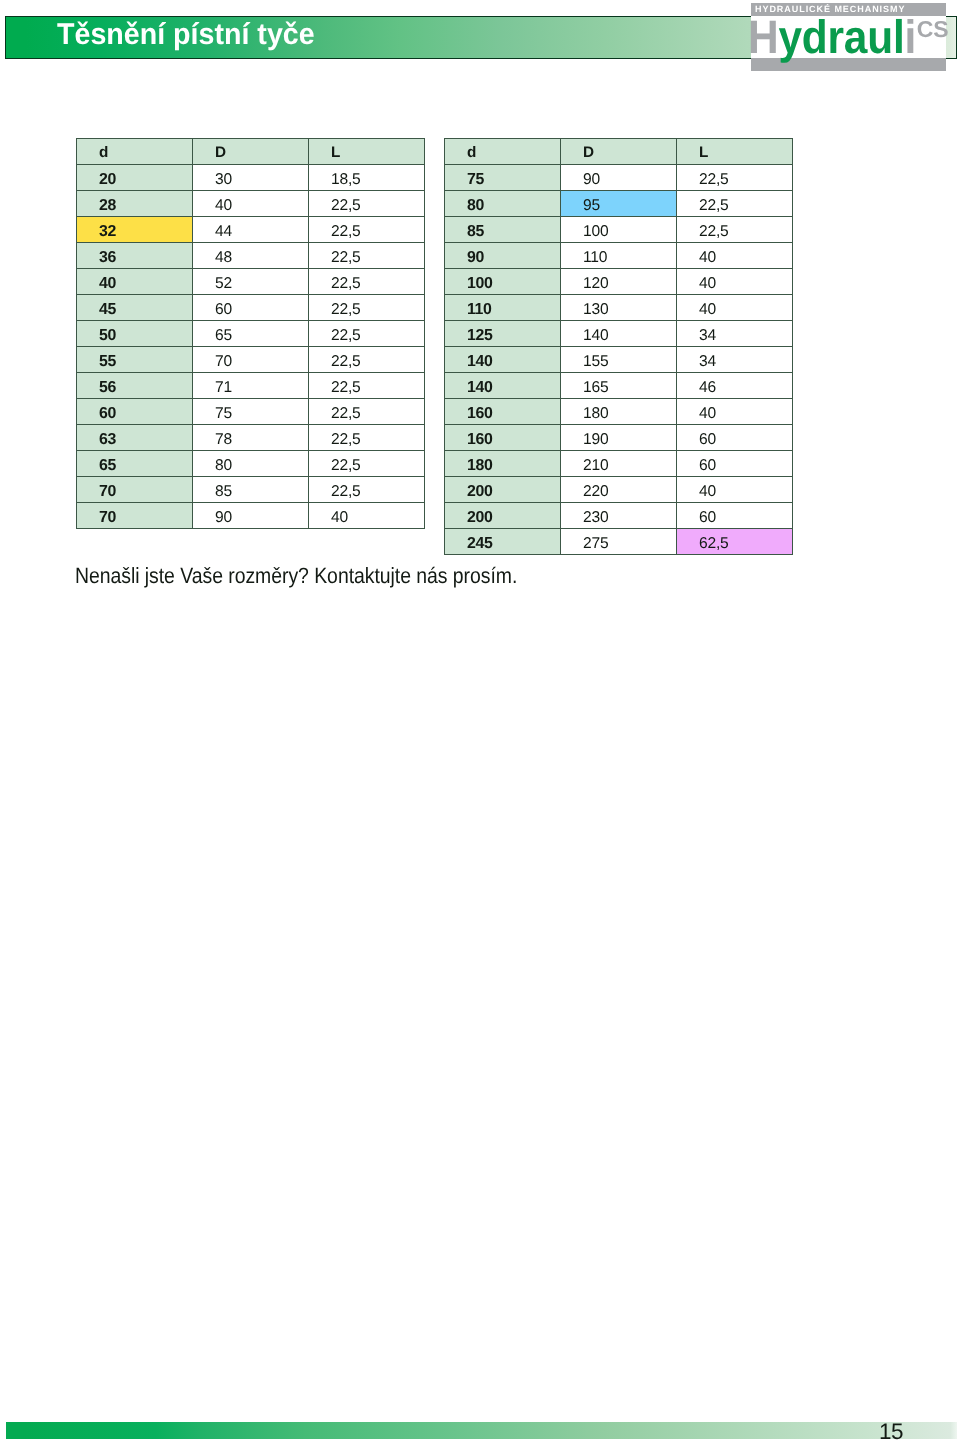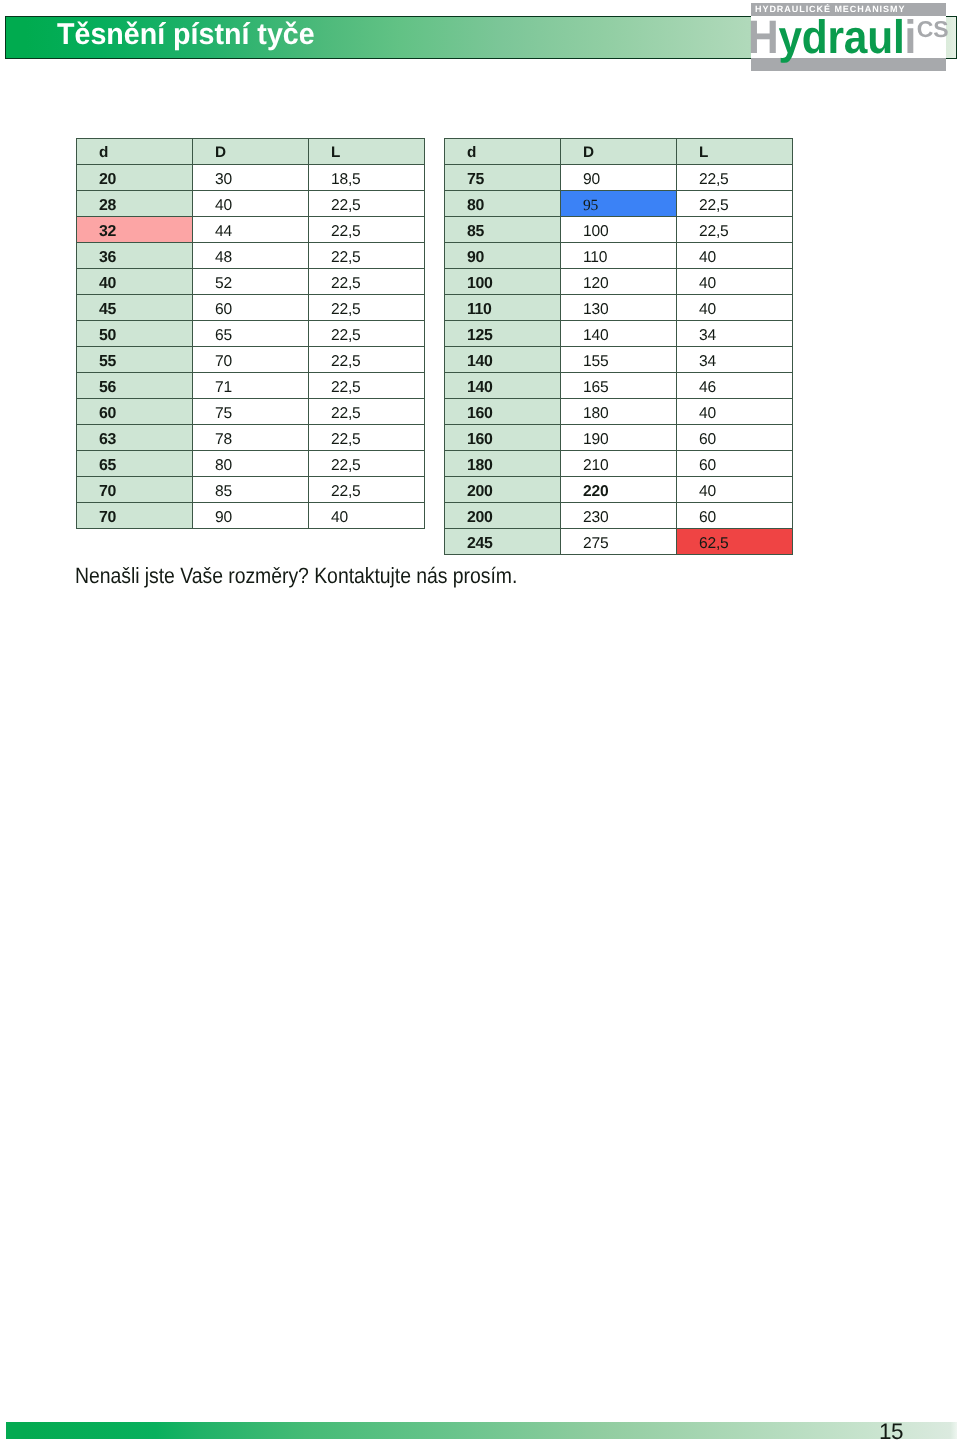--- a/index.html
+++ b/index.html
@@ -101,21 +101,21 @@
             <span>28</span>
           </td>
           <td class="c1" style="border-color: rgb(60, 87, 70); color: rgb(19, 26, 20); background: rgb(255, 255, 255);">
             <span>40</span>
           </td>
           <td class="c2" style="border-color: rgb(60, 87, 70); color: rgb(19, 26, 20); background: rgb(255, 255, 255);">
             <span>22,5</span>
           </td>
         </tr>
         <tr>
-          <td class="c0" style="border-color: rgb(60, 87, 70); color: rgb(19, 26, 20); background: #fca5a5;">
+          <td class="c0" style="border-color: rgb(60, 87, 70); color: rgb(19, 26, 20); background: #fde047;">
             <span>32</span>
           </td>
           <td class="c1" style="border-color: rgb(60, 87, 70); color: rgb(19, 26, 20); background: rgb(255, 255, 255);">
             <span>44</span>
           </td>
           <td class="c2" style="border-color: rgb(60, 87, 70); color: rgb(19, 26, 20); background: rgb(255, 255, 255);">
             <span>22,5</span>
           </td>
         </tr>
         <tr>
@@ -270,21 +270,21 @@
             <span>90</span>
           </td>
           <td class="c2" style="border-color: rgb(60, 87, 70); color: rgb(19, 26, 20); background: rgb(255, 255, 255);">
             <span>22,5</span>
           </td>
         </tr>
         <tr>
           <td class="c0" style="border-color: rgb(60, 87, 70); color: rgb(19, 26, 20); background: rgb(206, 229, 212);">
             <span>80</span>
           </td>
-          <td class="c1" style="border-color: rgb(60, 87, 70); color: rgb(19, 26, 20); background: #3b82f6; font-family: Liberation Serif, serif;">
+          <td class="c1" style="border-color: rgb(60, 87, 70); color: rgb(19, 26, 20); background: #7dd3fc;">
             <span>95</span>
           </td>
           <td class="c2" style="border-color: rgb(60, 87, 70); color: rgb(19, 26, 20); background: rgb(255, 255, 255);">
             <span>22,5</span>
           </td>
         </tr>
         <tr>
           <td class="c0" style="border-color: rgb(60, 87, 70); color: rgb(19, 26, 20); background: rgb(206, 229, 212);">
             <span>85</span>
           </td>
@@ -391,21 +391,21 @@
             <span>210</span>
           </td>
           <td class="c2" style="border-color: rgb(60, 87, 70); color: rgb(19, 26, 20); background: rgb(255, 255, 255);">
             <span>60</span>
           </td>
         </tr>
         <tr>
           <td class="c0" style="border-color: rgb(60, 87, 70); color: rgb(19, 26, 20); background: rgb(206, 229, 212);">
             <span>200</span>
           </td>
-          <td class="c1" style="border-color: rgb(60, 87, 70); color: rgb(19, 26, 20); background: rgb(255, 255, 255); font-weight: bold;">
+          <td class="c1" style="border-color: rgb(60, 87, 70); color: rgb(19, 26, 20); background: rgb(255, 255, 255);">
             <span>220</span>
           </td>
           <td class="c2" style="border-color: rgb(60, 87, 70); color: rgb(19, 26, 20); background: rgb(255, 255, 255);">
             <span>40</span>
           </td>
         </tr>
         <tr>
           <td class="c0" style="border-color: rgb(60, 87, 70); color: rgb(19, 26, 20); background: rgb(206, 229, 212);">
             <span>200</span>
           </td>
@@ -416,21 +416,21 @@
             <span>60</span>
           </td>
         </tr>
         <tr>
           <td class="c0" style="border-color: rgb(60, 87, 70); color: rgb(19, 26, 20); background: rgb(206, 229, 212);">
             <span>245</span>
           </td>
           <td class="c1" style="border-color: rgb(60, 87, 70); color: rgb(19, 26, 20); background: rgb(255, 255, 255);">
             <span>275</span>
           </td>
-          <td class="c2" style="border-color: rgb(60, 87, 70); color: rgb(19, 26, 20); background: #ef4444;">
+          <td class="c2" style="border-color: rgb(60, 87, 70); color: rgb(19, 26, 20); background: #f0abfc;">
             <span>62,5</span>
           </td>
         </tr>
       </tbody>
   </table>
 
   <div class="note">Nenašli jste Vaše rozměry? Kontaktujte nás prosím.</div>
 
   <div class="footer-bar" style="background: linear-gradient(to right, rgb(4, 170, 81) 0%, rgb(4, 170, 81) 2%, rgb(8, 176, 93) 15.7%, rgb(33, 178, 104) 20.5%, rgb(69, 187, 118) 31.4%, rgb(105, 196, 140) 47.2%, rgb(146, 205, 161) 63%, rgb(199, 227, 205) 90.4%, rgb(219, 234, 223) 99.3%, rgb(238, 246, 240) 100%);"></div>
   <div class="pageno">15</div>

